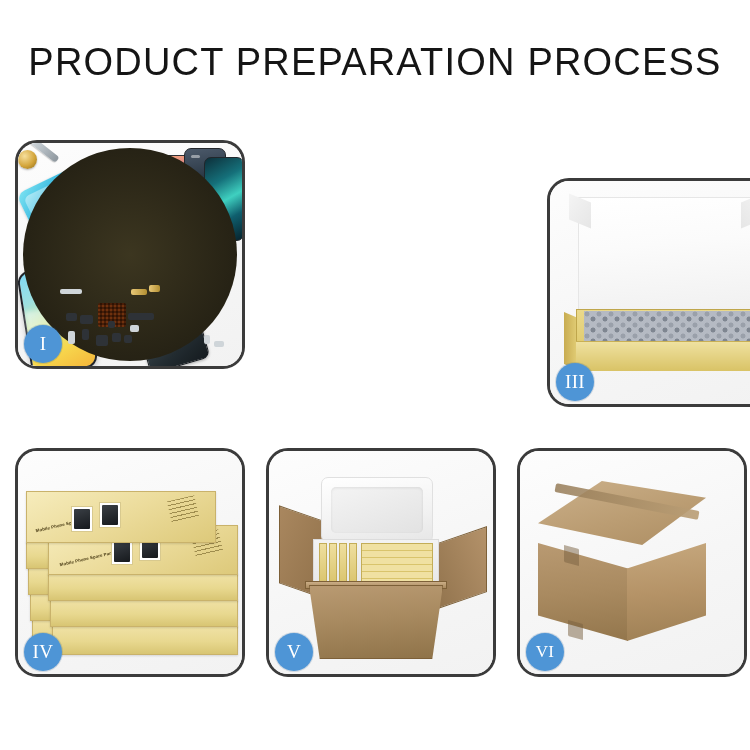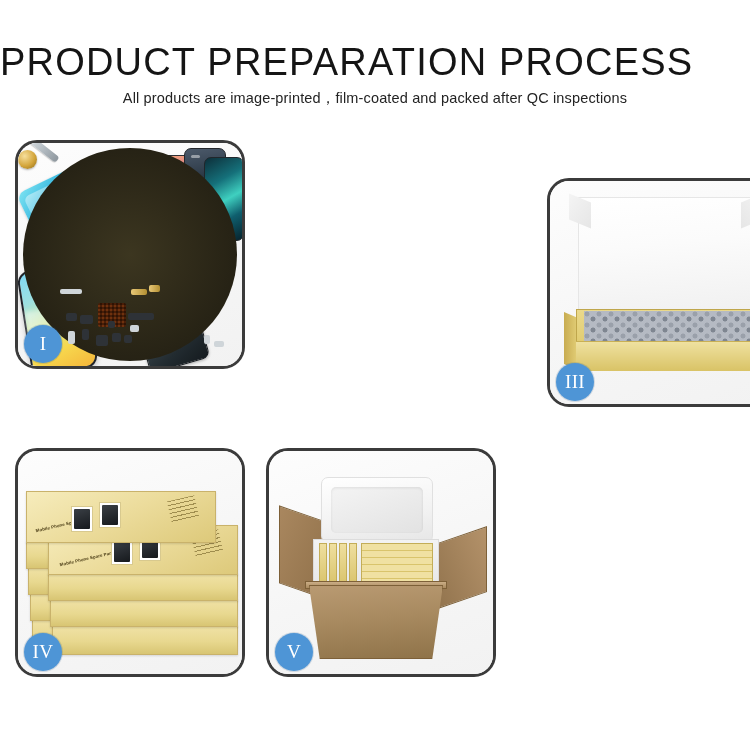--- a/index.html
+++ b/index.html
@@ -6,21 +6,21 @@
   html,body{ background:#ffffff; }
   body{
     width:750px; height:750px; position:relative; overflow:hidden;
     font-family:"Liberation Sans", sans-serif; color:#1a1a1a;
   }
   #stage{ position:absolute; inset:0; background:#ffffff; }
 
   
   .header{ position:absolute; left:0; top:0; width:750px; height:125px; }
   .title{
-    position:absolute; left:0; top:40px; width:750px; 
+    position:absolute; left:0; top:40px; width:750px; text-align:center;
     font-size:38px; font-weight:400; letter-spacing:1.2px; color:#151515;
     white-space:nowrap; line-height:44px;
   }
   .subtitle{
     position:absolute; left:0; top:89px; width:750px; text-align:center;
     font-size:14.5px; font-weight:400; color:#232323; letter-spacing:.15px;
     white-space:nowrap;
   }
 
   
@@ -359,21 +359,20 @@
     background:rgba(120,96,64,.5); border-radius:1px; transform:skewY(16deg);
   }
 </style>
 </head>
 <body>
 
 <div id="stage">
 
   <div class="header">
     <div class="title">PRODUCT PREPARATION PROCESS</div>
-    <div class="subtitle">All products are image-printed，film-coated and packed after QC inspections</div>
   </div>
 
   <div class="grid">
 
     <div class="panel p1">
       <div class="inner">
         <div class="ph scr-blue"></div>
         <div class="ph scr-blue-flex"></div>
         <div class="ph glass"></div>
         <div class="ph disp-dark"></div>
@@ -469,15 +468,26 @@
         <div class="c5-yellow" style="left:60px;"></div>
         <div class="c5-yellow" style="left:70px;"></div>
         <div class="c5-yellow" style="left:80px;"></div>
         <div class="c5-ybl"></div>
         <div class="c5-lip"></div>
         <div class="c5-body"></div>
       </div>
       <div class="badge">V</div>
     </div>
 
+    <div class="panel p6">
+      <div class="inner">
+        <div class="c6-top"></div>
+        <div class="c6-seam"></div>
+        <div class="c6-left"></div>
+        <div class="c6-right"></div>
+        <div class="c6-tab1"></div>
+        <div class="c6-tab2"></div>
+      </div>
+      <div class="badge six">VI</div>
+    </div>
 
   </div>
 </div>
 
 </body></html>

